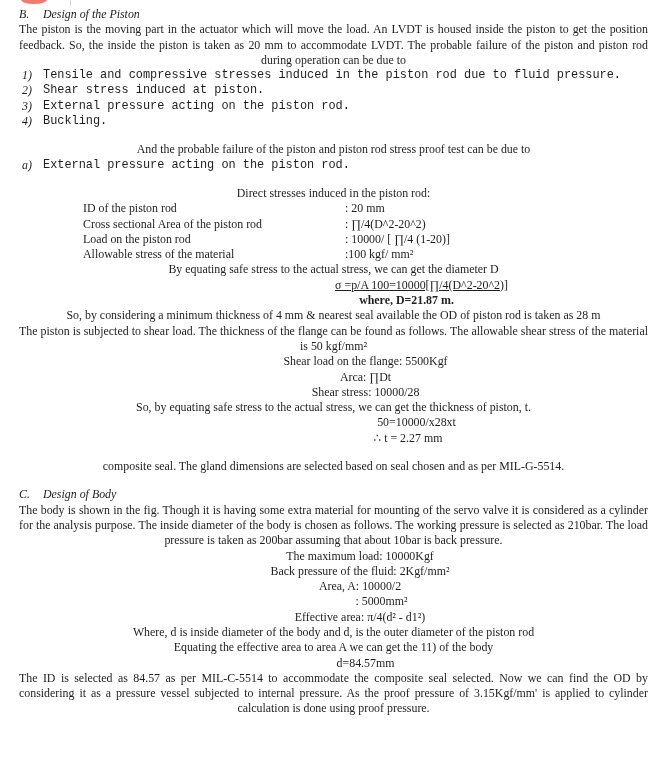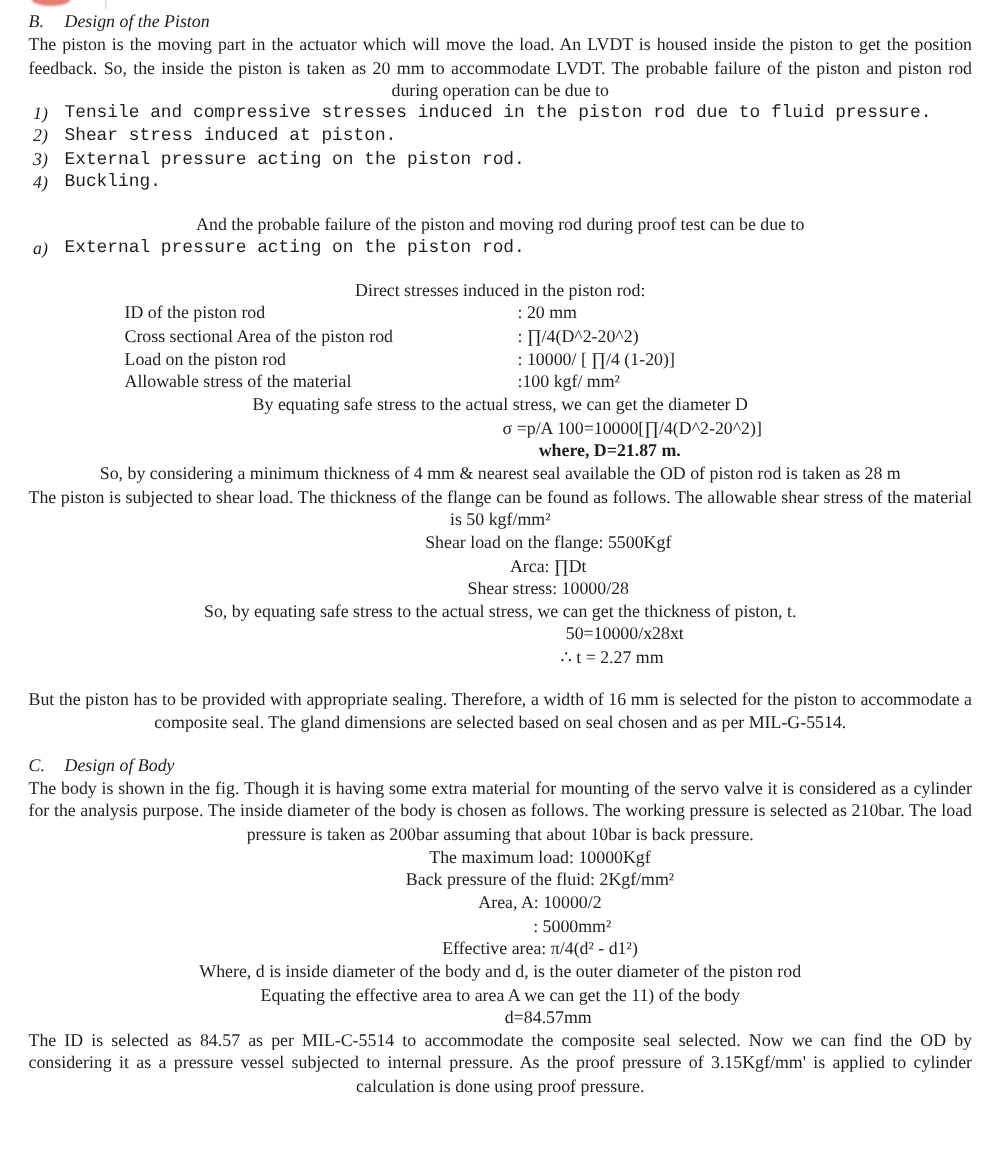--- a/index.html
+++ b/index.html
@@ -21,21 +21,21 @@
   .heading { font-style:italic; display:flex; }
   .heading .hlabel { flex:none; width:24px; }
   .li { display:flex; }
   .li .marker { flex:none; font-style:italic; margin-left:3px; width:21px; }
   .li .litext { flex:1;font-family:Liberation Mono, monospace; }
   .kv { display:flex; padding-left:64px; }
   .kv .k { flex:none; width:262px; }
   .ind1  { padding-left:64px; }
   .indc  { padding-left:53px; }
   .indc2 { padding-left:96px; }
-  .f-sigma { padding-left:176px; }
+  .f-sigma { padding-left:176px;text-decoration:underline; }
   .f-where { padding-left:146px;font-weight:bold; }
   .f-t1    { padding-left:166px; }
   .f-t2    { padding-left:149px; }
   .red-marker {
     position:absolute; left:21px; top:-5px; width:26px; height:9px;
     border-radius:50%;
     filter:blur(0.6px);
   }
   .ui-artifact {
     position:absolute; left:70px; top:0; width:1px; height:6px;
@@ -71,21 +71,21 @@
     <span class="marker">3)</span>
     <span class="litext">External pressure acting on the piston rod.</span>
   </div>
   <div class="blk li">
     <span class="marker">4)</span>
     <span class="litext">Buckling.</span>
   </div>
 
   <div class="gap"></div>
 
-  <div class="blk pl">And the probable failure of the piston and moving rod during proof test can be due to</div>
+  <div class="blk pl">And the probable failure of the piston and piston rod stress proof test can be due to</div>
   <div class="blk li">
     <span class="marker">a)</span>
     <span class="litext">External pressure acting on the piston rod.</span>
   </div>
 
   <div class="gap"></div>
 
   <div class="blk pl">Direct stresses induced in the piston rod:</div>
 
   <div class="blk kv">
@@ -115,21 +115,20 @@
   <div class="blk pl ind1">Shear load on the flange: 5500Kgf</div>
   <div class="blk pl ind1">Arca: ∏Dt</div>
   <div class="blk pl ind1">Shear stress: 10000/28</div>
 
   <div class="blk pl">So, by equating safe stress to the actual stress, we can get the thickness of piston, t.</div>
   <div class="blk pl f-t1">50=10000/x28xt</div>
   <div class="blk pl f-t2">∴ t = 2.27 mm</div>
 
   <div class="gap"></div>
 
-  <div class="blk jl">But the piston has to be provided with appropriate sealing. Therefore, a width of 16 mm is selected for the piston to accommodate a</div>
   <div class="blk pl">composite seal. The gland dimensions are selected based on seal chosen and as per MIL-G-5514.</div>
 
   <div class="gap"></div>
 
   <div class="blk heading">
     <span class="hlabel">C.</span>
     <span>Design of Body</span>
   </div>
 
   <div class="blk jl">The body is shown in the fig. Though it is having some extra material for mounting of the servo valve it is considered as a cylinder</div>

